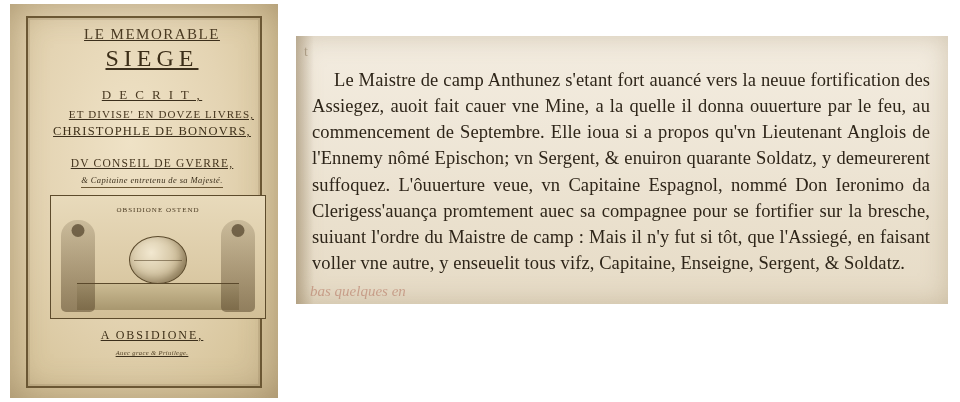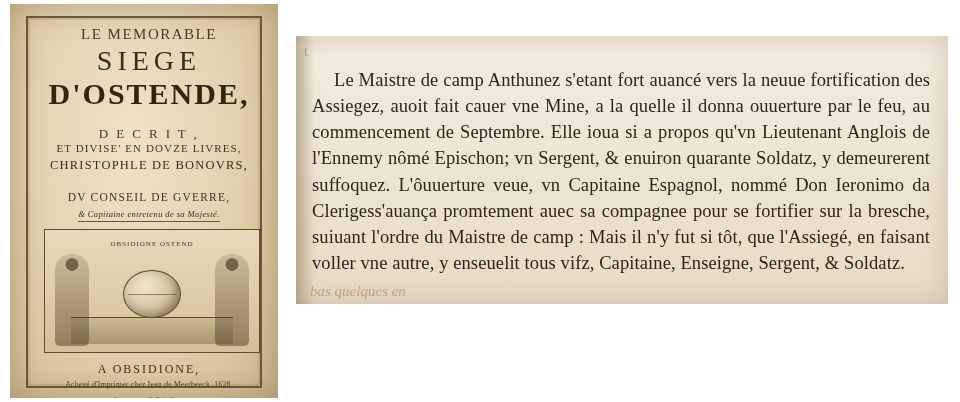--- a/index.html
+++ b/index.html
@@ -33,56 +33,59 @@
     overflow: hidden;
   }
   .tp-inner {
     position: absolute;
     left: 16px;
     top: 12px;
     right: 16px;
     bottom: 10px;
     border: 2px solid #6b5734;
     box-shadow: inset 0 0 0 2px rgba(107,87,52,0.15);
-    padding: 6px 6px 4px 16px;
+    padding: 6px 6px 4px 22px;
     box-sizing: border-box;
     text-align: center;
     color: #3b2f1c;
+    text-decoration: underline;
   }
   .tp-line1 {
     font-size: 15px;
     letter-spacing: 1.5px;
     margin-top: 2px;
     font-variant: small-caps;
     text-transform: uppercase;
     color: #4a3a22;
   }
   .tp-line2 {
-    font-size: 28px;
+    font-size: 24px;
     letter-spacing: 5px;
     margin-top: 2px;
     color: #3b2d17;
   }
   .tp-line3 {
     font-size: 30px;
     letter-spacing: 2px;
     font-weight: 700;
     margin-top: 0px;
     color: #32250f;
   }
   .tp-small {
     font-size: 13px;
     letter-spacing: 2.4px;
     margin-top: 15px;
     color: #4a3a22;
   }
   .tp-mid {
     font-size: 11px;
     letter-spacing: 1.1px;
+    margin-top: 5px;
     color: #45351e;
+    text-align: right;
   }
   .tp-by {
     font-size: 9px;
     letter-spacing: 2.6px;
     margin-top: 4px;
   }
   .tp-author {
     font-size: 12.5px;
     letter-spacing: 1.2px;
     margin-top: 4px;
@@ -245,37 +248,35 @@
 </style>
 </head>
 <body>
 
 <div class="page">
 
   <div class="titlepage">
     <div class="tp-inner">
       <div class="tp-line1">Le Memorable</div>
       <div class="tp-line2">SIEGE</div>
-      <div class="tp-line3">D'OSTENDE,</div>
       <div class="tp-small">D E C R I T ,</div>
       <div class="tp-mid">ET DIVISE' EN DOVZE LIVRES,</div>
       <div class="tp-author">CHRISTOPHLE DE BONOVRS,</div>
       <div class="tp-office">DV CONSEIL DE GVERRE,</div>
       <div class="tp-capt">&amp; Capitaine entretenu de sa Majesté.</div>
 
       <div class="engraving">
         <div class="eng-banner">OBSIDIONE OSTEND</div>
         <div class="eng-globe"></div>
         <div class="eng-base"></div>
         <div class="eng-fig left"></div>
         <div class="eng-fig right"></div>
       </div>
 
       <div class="tp-place">A  OBSIDIONE,</div>
-      <div class="tp-printer">Achevé d'Imprimer chez Iean de Meerbeeck. 1628.</div>
       <div class="tp-priv">Auec grace &amp; Priuilege.</div>
     </div>
   </div>
 
   <div class="excerpt">
     <div class="ghost-top">t</div>
     <div class="ghost">bas quelques en</div>
     <p class="excerpt-body">Le Maistre de camp Anthunez s'etant fort auancé vers la neuue fortification des Assiegez, auoit fait cauer vne Mine, a la quelle il donna ouuerture par le feu, au commencement de Septembre. Elle ioua si a propos qu'vn Lieutenant Anglois de l'Ennemy nômé Epischon; vn Sergent, &amp; enuiron quarante Soldatz, y demeurerent suffoquez. L'ôuuerture veue, vn Capitaine Espagnol, nommé Don Ieronimo da Clerigess'auança promtement auec sa compagnee pour se fortifier sur la bresche, suiuant l'ordre du Maistre de camp : Mais il n'y fut si tôt, que l'Assiegé, en faisant voller vne autre, y enseuelit tous vifz, Capitaine, Enseigne, Sergent, &amp; Soldatz.</p>
   </div>
 

